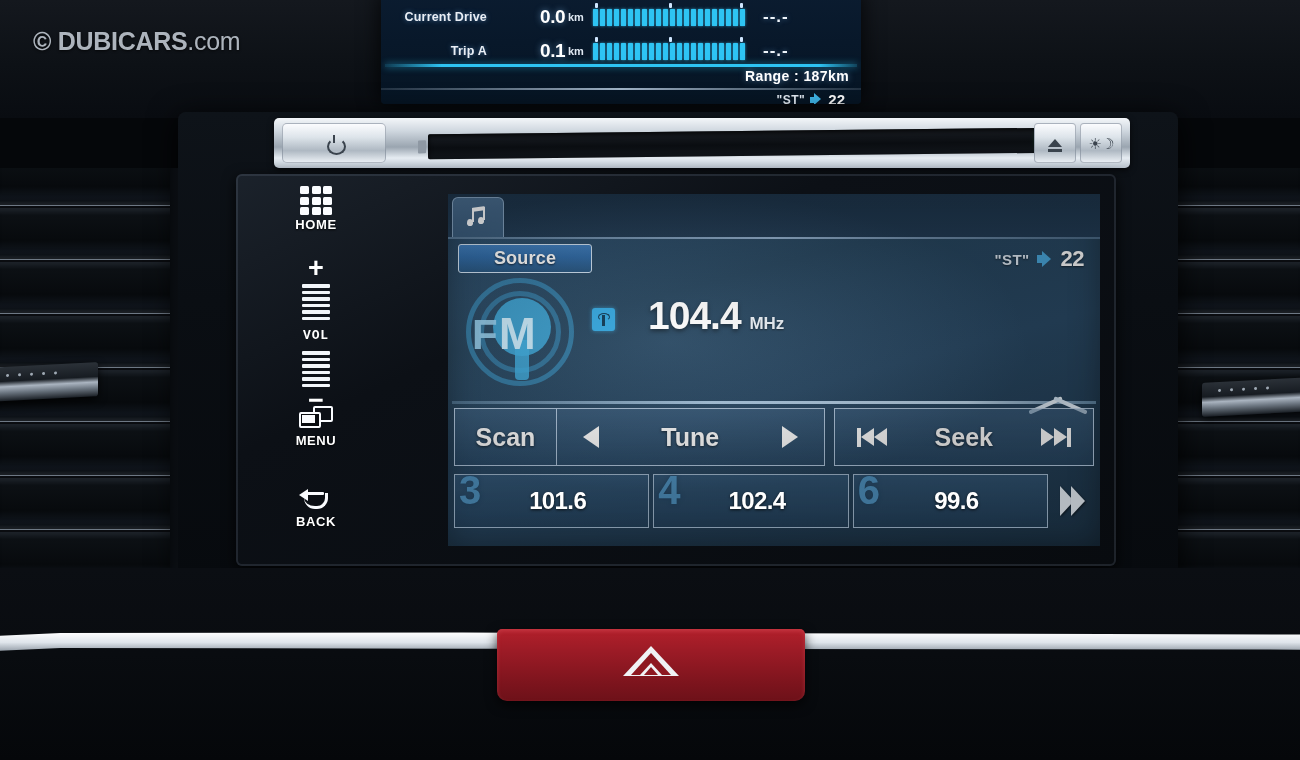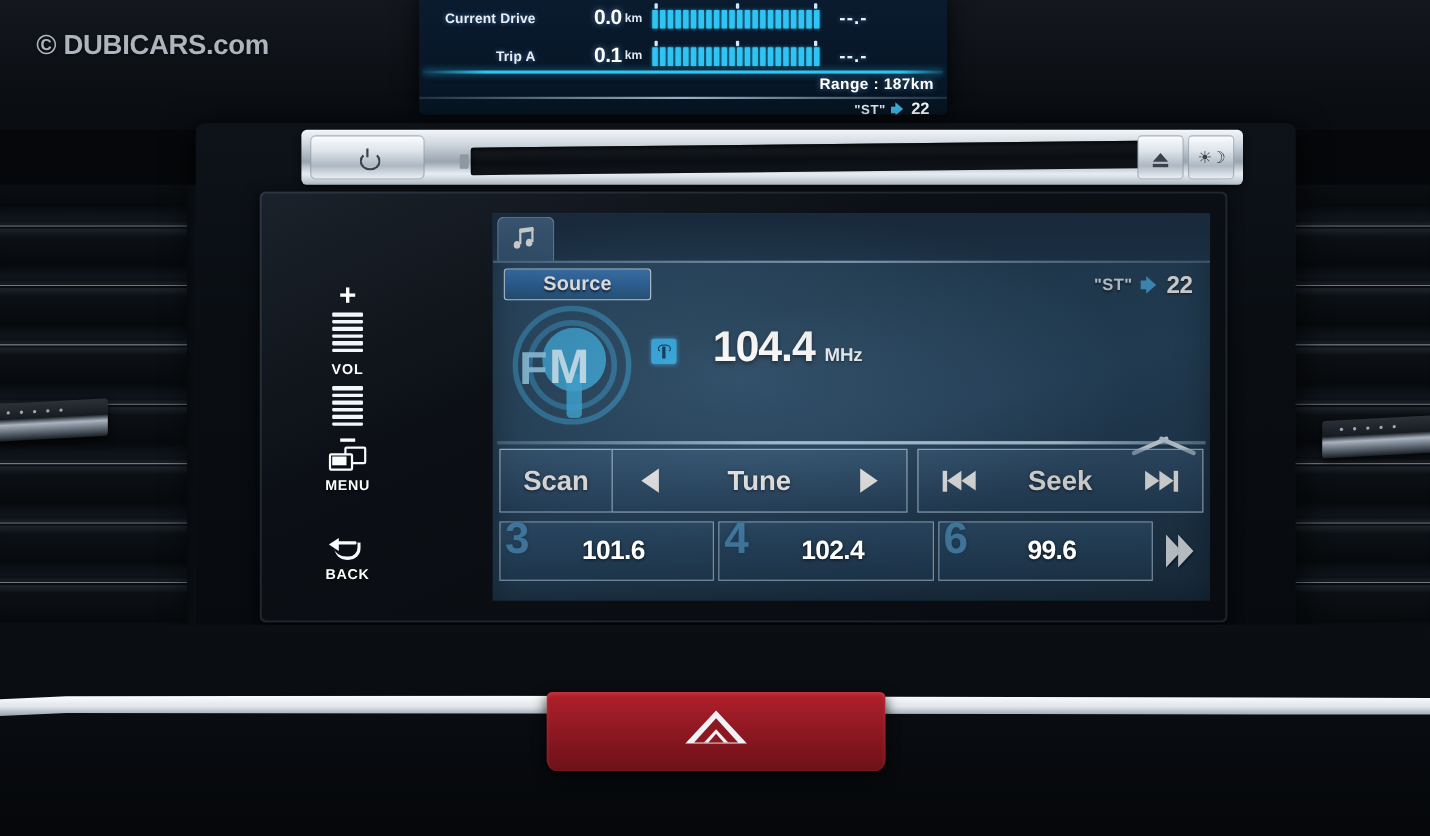--- a/index.html
+++ b/index.html
@@ -79,21 +79,21 @@
   .spk:before{content:"";position:absolute;left:0;top:3.5px;width:5px;height:6px;background:#3fb7ea;}
   .spk:after{content:"";position:absolute;left:4px;top:0;border-style:solid;border-width:6.5px 0 6.5px 7px;
     border-color:transparent transparent transparent #3fb7ea;}
 
   
   .watermark {
     position:absolute; left:33px; top:27px; z-index: 40;
     color:#c3cbd4; font-size:25px; font-weight:700; letter-spacing:-.3px;
     opacity:.88; text-shadow:0 1px 3px rgba(0,0,0,.8);
   }
-  .watermark .dom { font-weight:700;text-align:right; }
+  .watermark .dom { font-weight:400;text-align:right; }
 
   
   .vent { position:absolute; top:168px; width:196px; height:400px; overflow:hidden;
     background:#0a0c10; }
   .vent.left { left:0; }
   .vent.right { right:0; width:170px; }
   .vent .slat {
     position:absolute; left:-6px; right:-6px; height:52px;
     background: linear-gradient(180deg, #20262e 0%, #0c1014 14%, #070a0d 64%, #121820 92%, #39424d 99%, #0a0d11 100%);
     border-bottom: 1px solid rgba(175,190,205,.55);
@@ -183,21 +183,21 @@
   .hk-label { font-size:13px; font-weight:800; letter-spacing:.6px; margin-top:2px;
     text-shadow:0 1px 2px rgba(0,0,0,.9); }
   .grid9 { display:grid; grid-template-columns:repeat(3,9px); grid-template-rows:repeat(3,8px);
     gap:2.5px; width:32px; margin:0 auto 2px; }
   .grid9 i { background:#fafcff; border-radius:1.5px; }
   .volstack { display:flex; flex-direction:column; align-items:center; gap:0; }
   .plus { font-size:27px; line-height:20px; font-weight:700; color:#fff; }
   .minus { font-size:27px; line-height:14px; font-weight:700; color:#fff; }
   .bars { display:flex; flex-direction:column; gap:3px; margin:6px 0; }
   .bars i { width:28px; height:3.5px; background:#f2f6fa; border-radius:1px; }
-  .vol-word { font-size:13px; font-weight:800; letter-spacing:.8px; margin:2px 16px; }
+  .vol-word { font-size:13px; font-weight:800; letter-spacing:.8px; margin:2px 16px;font-family:Liberation Mono, monospace; }
   .menu-ico { position:relative; width:34px; height:24px; margin:0 auto 3px; }
   .menu-ico .r1 { position:absolute; right:0; top:0; width:20px; height:16px;
     border:2px solid #fafcff; border-radius:2px; }
   .menu-ico .r2 { position:absolute; left:0; top:6px; width:22px; height:16px;
     border:2px solid #fafcff; border-radius:2px; background:#0a0d11; }
   .menu-ico .r3 { position:absolute; left:3px; top:9px; width:13px; height:8px; background:#fafcff;}
   .back-ico { position:relative; width:34px; height:24px; margin:0 auto 1px; }
   .back-ico .arc { position:absolute; left:5px; top:5px; width:24px; height:16px;
     border:3px solid #fafcff; border-top:none; border-left:none; border-radius:0 0 11px 11px;
     transform: rotate(0deg); }
@@ -580,20 +580,34 @@
       </div>
       <div class="bright-btn">
         <span class="bright-glyph">☀☽</span>
       </div>
     </div>
 
     <div class="bezel">
 
       <div class="hardkeys">
 
+        <div class="hk" style="top:0px">
+          <div class="grid9">
+            <i></i>
+              <i></i>
+              <i></i>
+              <i></i>
+              <i></i>
+              <i></i>
+              <i></i>
+              <i></i>
+              <i></i>
+          </div>
+          <div class="hk-label">HOME</div>
+        </div>
 
         <div class="hk" style="top:72px">
           <div class="volstack">
             <div class="plus">+</div>
             <div class="bars">
               <i></i>
                 <i></i>
                 <i></i>
                 <i></i>
                 <i></i>

